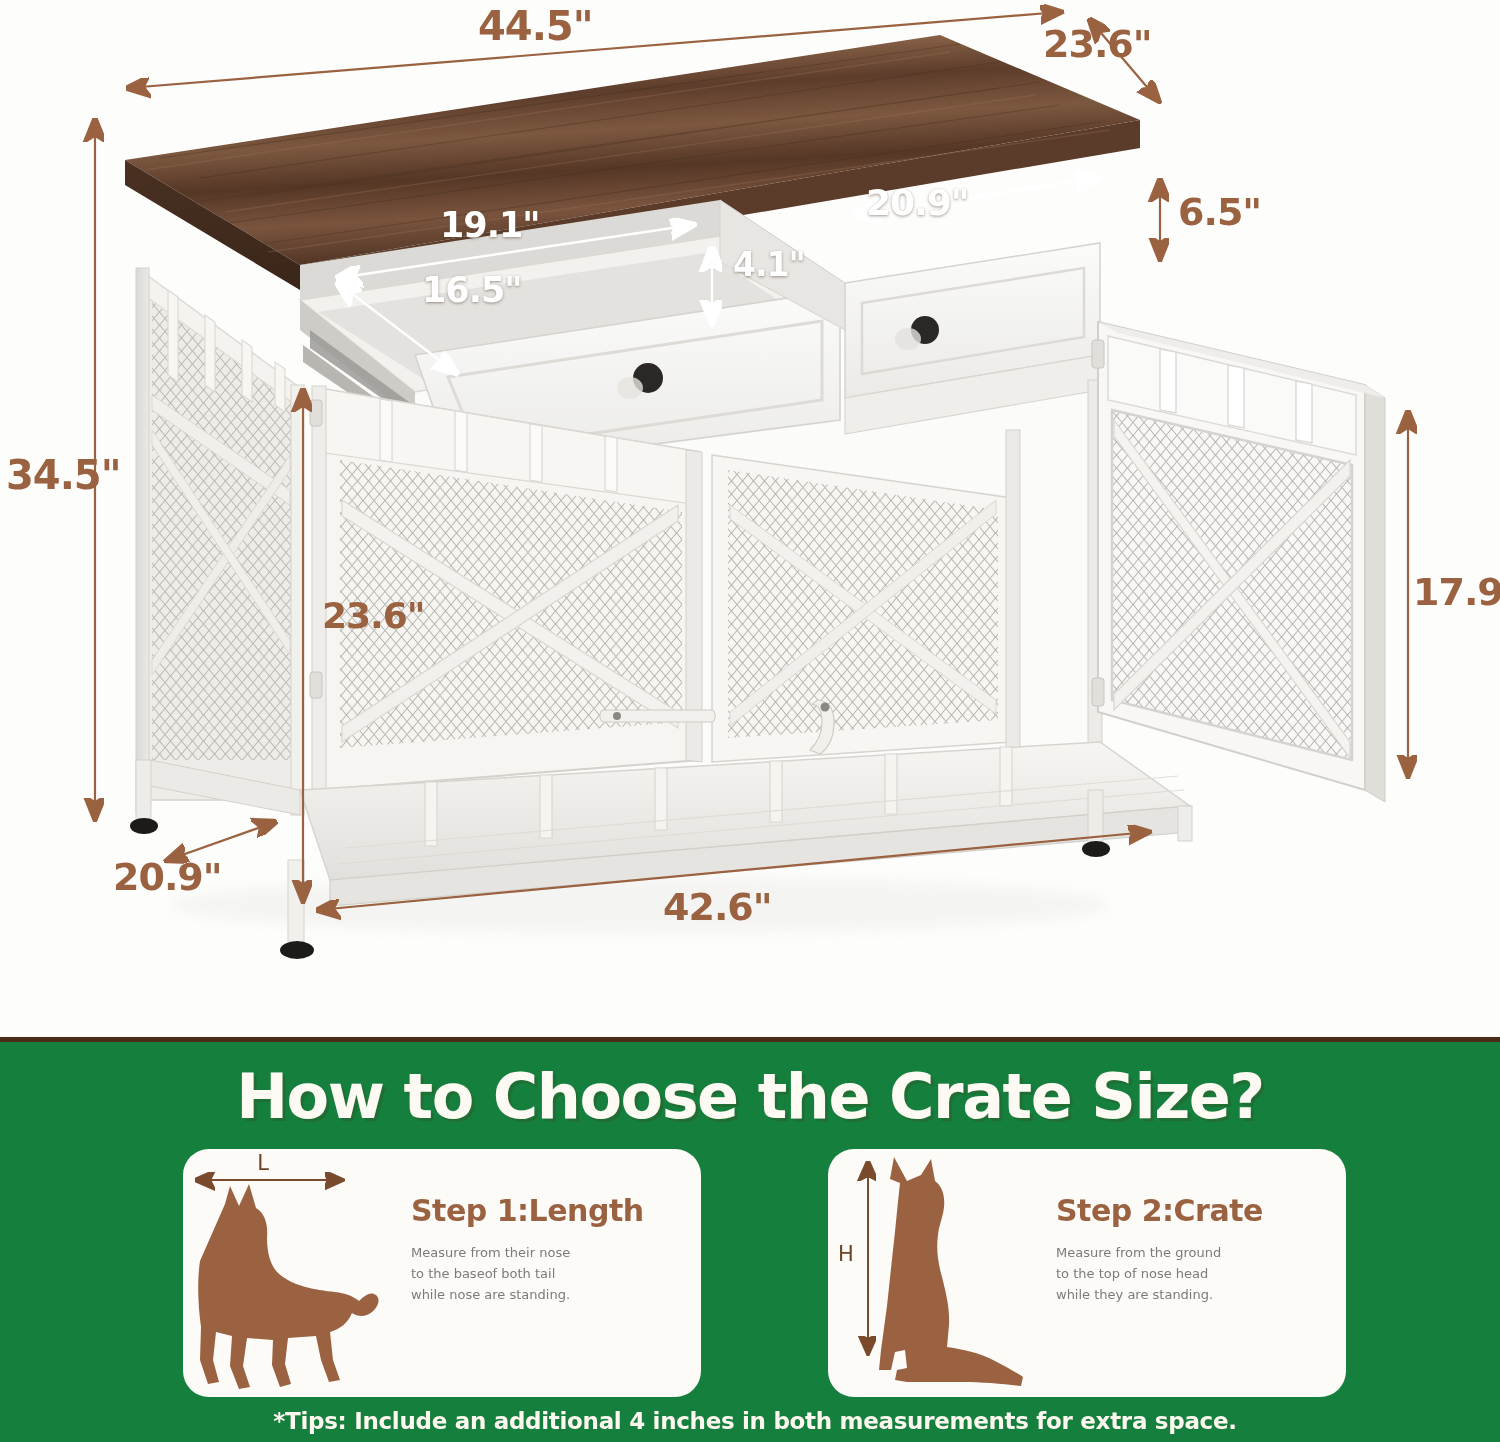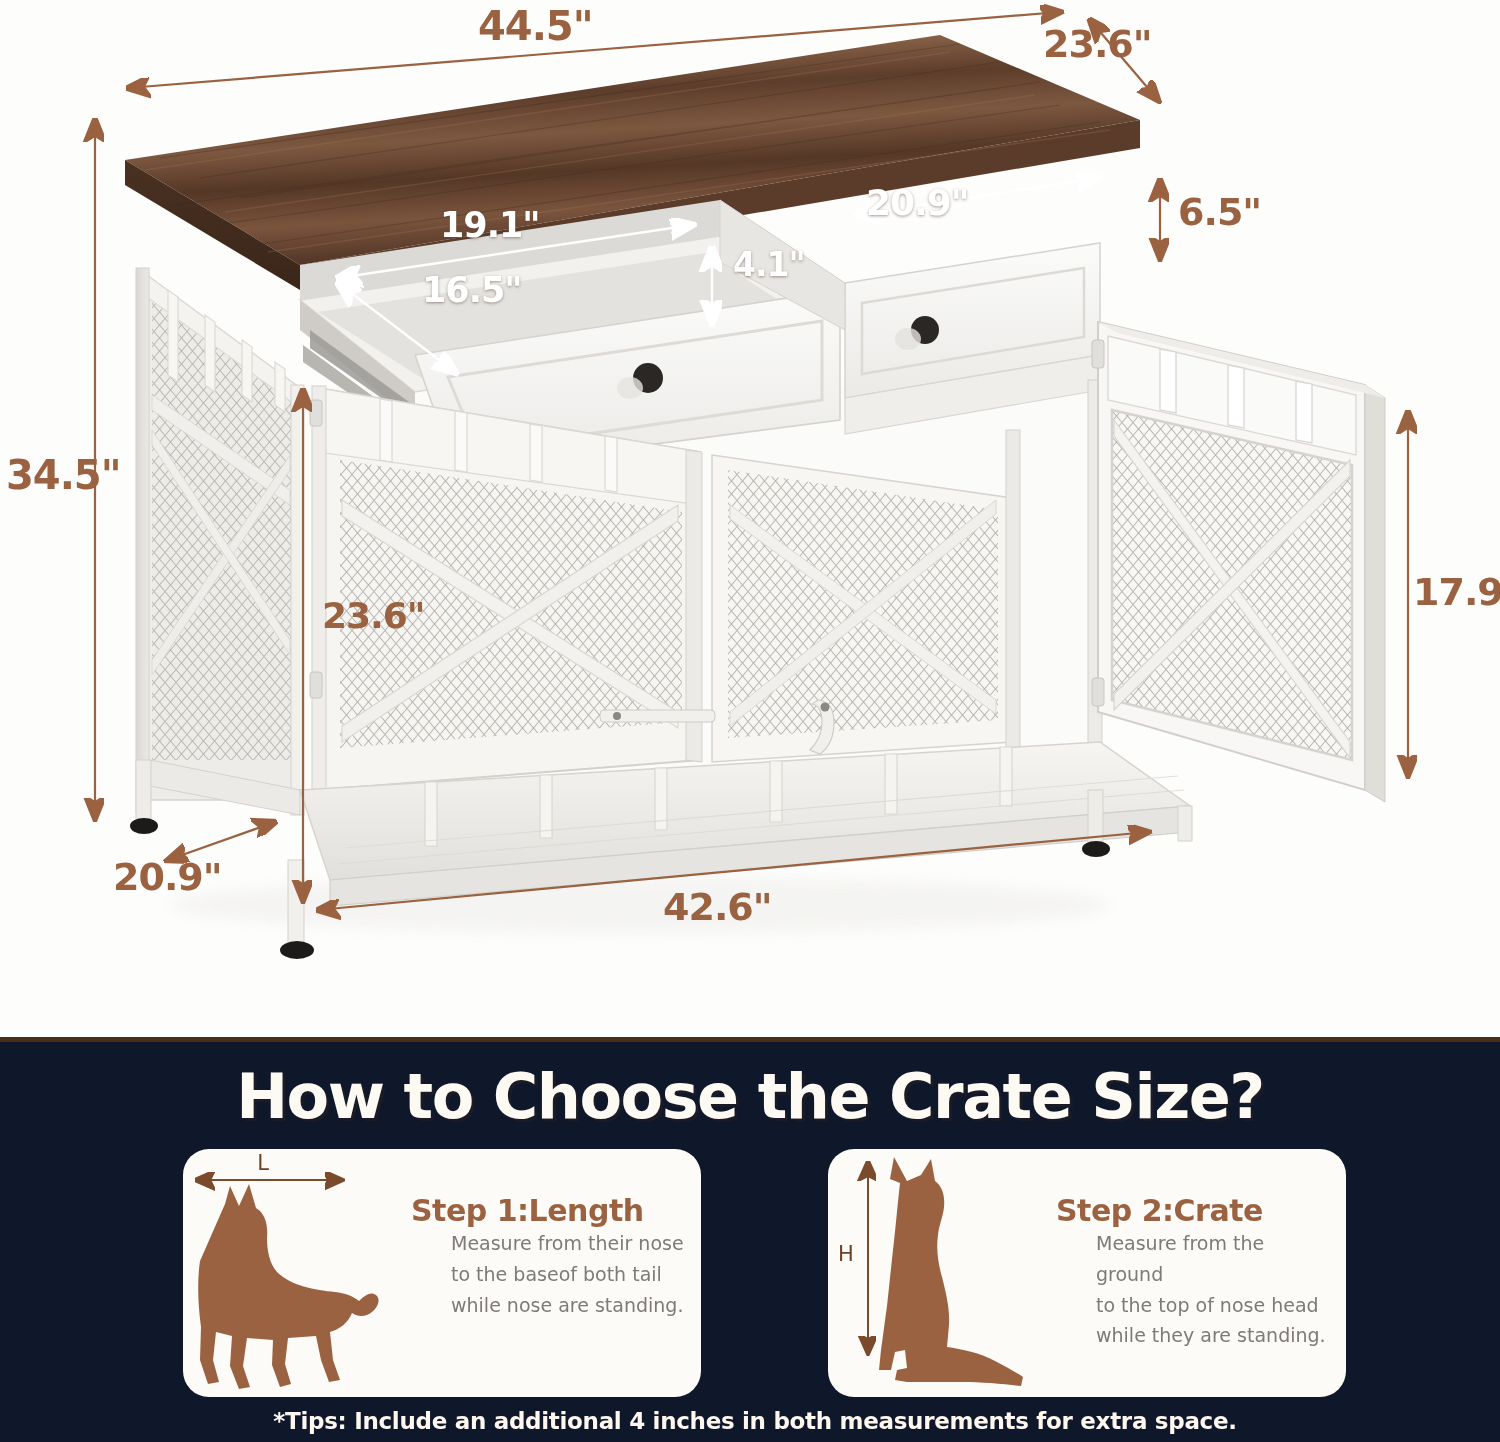--- a/index.html
+++ b/index.html
@@ -24,46 +24,45 @@
     font-family:"DejaVu Sans", sans-serif; white-space:nowrap;
     letter-spacing:-1px;
   }
   .dim.white { color:#ffffff; text-shadow:0 1px 3px rgba(90,70,55,.55); }
 
   svg.lines { position:absolute; left:0; top:0; width:1500px; height:1037px; overflow:visible; }
 
   
   #banner {
     position:absolute; left:0; top:1037px; width:1500px; height:405px;
-    background:#0f172a; border-top:5px solid #4a2c18;
+    background:#15803d; border-top:5px solid #4a2c18;
   }
   #banner-title {
     position:absolute; top:18px; left:0; width:1500px; text-align:center;
     color:#fdf9f3; font-size:62px; font-weight:700;
     font-family:"DejaVu Sans", sans-serif;
     letter-spacing:-1.5px;
     text-shadow:3px 3px 0 rgba(74,44,24,.22);
   }
   .step-card {
     position:absolute; top:107px; width:518px; height:248px;
     background:#fdfbf8; border-radius:26px;
   }
   #card-1 { left:183px; }
   #card-2 { left:828px; }
   .card-art { position:absolute; left:0; top:0; width:215px; height:248px; }
   .card-text { position:absolute; left:228px; top:44px; width:280px; }
   .step-head {
     color:#9a6240; font-size:30px; font-weight:700;
     font-family:"DejaVu Sans", sans-serif; letter-spacing:-.5px;
-    white-space:nowrap;
+    margin-bottom:14px; white-space:nowrap;
   }
   .step-desc {
-    color:#7d7a78; font-size:19px; line-height:1.62;
+    color:#7d7a78; font-size:13px; line-height:1.62;
     font-family:"DejaVu Sans", sans-serif;
-    margin-left:40px;
   }
   #tips {
     position:absolute; bottom:8px; left:0; width:1500px; text-align:center;
     color:#fdf7f0; font-size:23px; font-weight:700;
     font-family:"DejaVu Sans", sans-serif; letter-spacing:-.3px;padding-left:10px;
   }
 </style>
 </head>
 <body>
 

